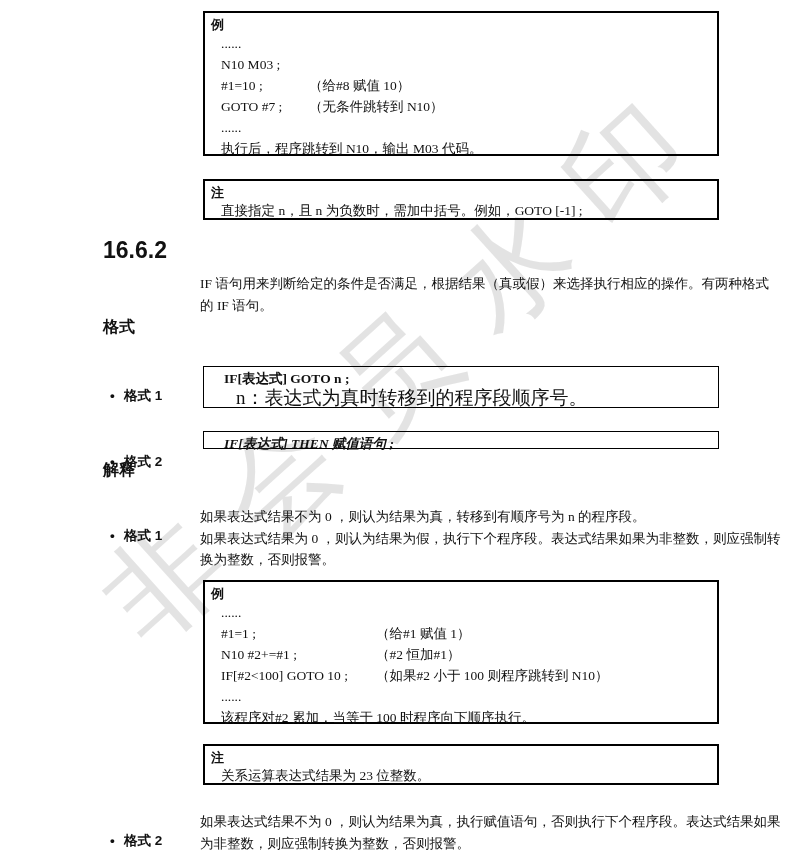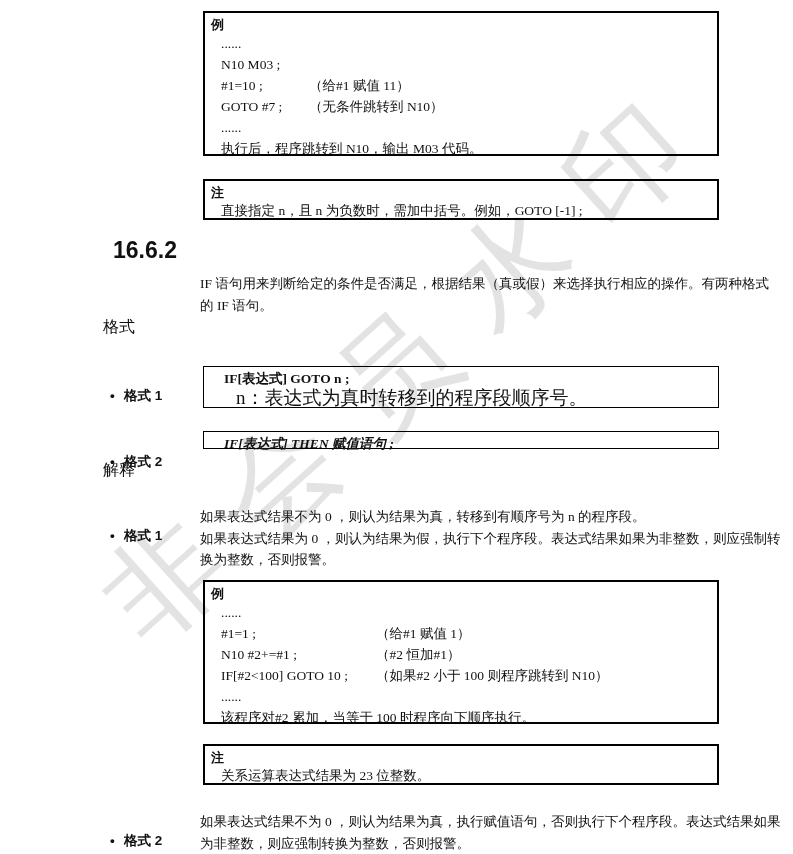--- a/index.html
+++ b/index.html
@@ -21,44 +21,44 @@
   .ex1 .code-col { min-width:88px; }
   .ex2 .code-col { min-width:155px; }
   .comment-col { display:inline-block; }
 
   .note-text { padding-left:10px; font-size:13.5px; line-height:20px; white-space:nowrap; }
 
   .fmt-box { position:absolute; left:203px; width:516px; border:1.5px solid #000; background:transparent; z-index:1; padding:2px 20px; }
   .fmt-syntax { font-weight:bold; font-size:13.5px; line-height:19px; white-space:nowrap; }
   .fmt-desc { padding-left:12px; font-size:19px; line-height:19px; white-space:nowrap; }
 
-  .section-heading { position:absolute; left:113px; z-index:1; display:flex; align-items:center; }
+  .section-heading { position:absolute; left:103px; z-index:1; display:flex; align-items:center; }
   .section-number { font-family:"Liberation Sans","DejaVu Sans",sans-serif; font-weight:bold; font-size:23px; width:97px; }
   .section-title { font-family:"Liberation Sans","DejaVu Sans",sans-serif; font-weight:bold; font-size:21px; white-space:nowrap; }
 
-  .side-heading { position:absolute; left:103px; z-index:1; font-family:"Liberation Sans","DejaVu Sans",sans-serif; font-weight:normal; font-size:16px; white-space:nowrap; }
+  .side-heading { position:absolute; left:103px; z-index:1; font-family:"Liberation Sans","DejaVu Sans",sans-serif; font-weight:bold; font-size:16px; white-space:nowrap; }
   .bullet-item { position:absolute; left:110px; z-index:1; font-family:"Liberation Sans","DejaVu Sans",sans-serif; font-weight:bold; font-size:13.5px; white-space:nowrap;margin-top:40px; }
   .bullet-item .dot { display:inline-block; width:14px; font-weight:bold; }
 
   .para { position:absolute; left:200px; z-index:1; width:600px; font-size:13.5px; }
   .para .pline { line-height:21.5px; white-space:nowrap; }
 </style>
 </head>
 <body>
 
 <div class="page">
 
   <div class="watermark">非会员水印</div>
 
   <div class="box ex1" style="top:11px; height:145px;">
     <div class="box-label">例</div>
     <div class="code-rows">
       <div class="code-row"><span class="code-col">......</span><span class="comment-col"></span></div>
       <div class="code-row"><span class="code-col">N10 M03 ;</span><span class="comment-col"></span></div>
-      <div class="code-row"><span class="code-col">#1=10 ;</span><span class="comment-col">（给#1 赋值 11）</span></div>
+      <div class="code-row"><span class="code-col">#1=10 ;</span><span class="comment-col">（给#8 赋值 10）</span></div>
       <div class="code-row"><span class="code-col">GOTO #7 ;</span><span class="comment-col">（无条件跳转到 N10）</span></div>
       <div class="code-row"><span class="code-col">......</span><span class="comment-col"></span></div>
       <div class="code-row"><span>执行后，程序跳转到 N10，输出 M03 代码。</span></div>
     </div>
   </div>
 
   <div class="box" style="top:179px; height:41px;">
     <div class="box-label">注</div>
     <div class="note-text">直接指定 n，且 n 为负数时，需加中括号。例如，GOTO [-1] ;</div>
   </div>

